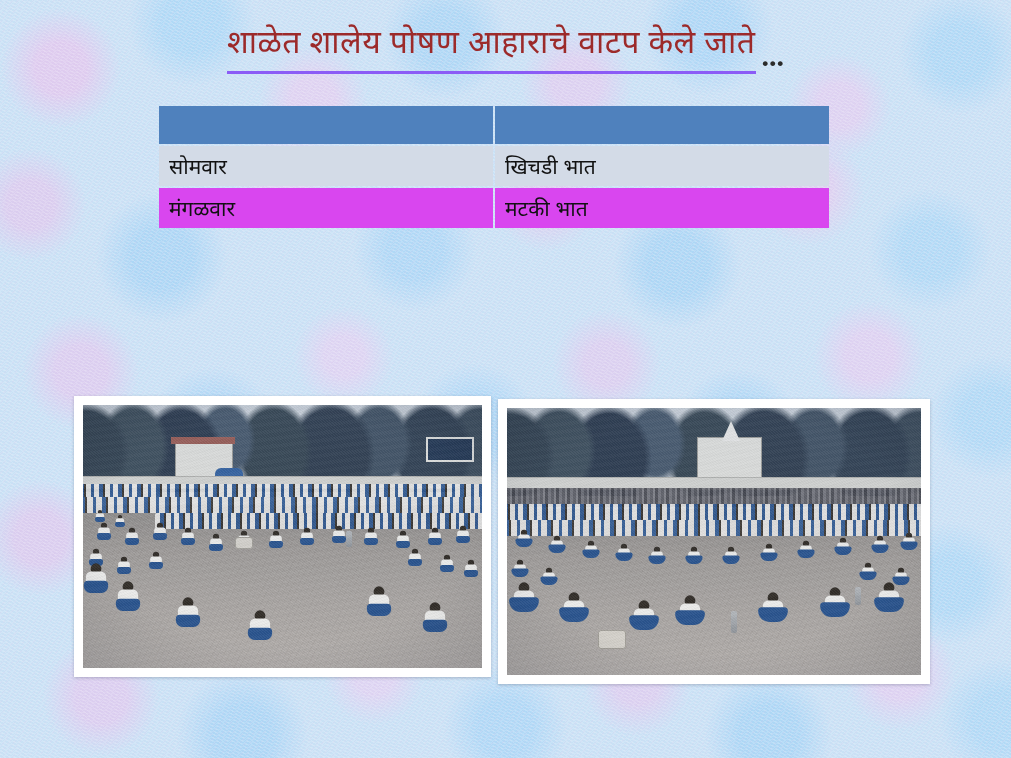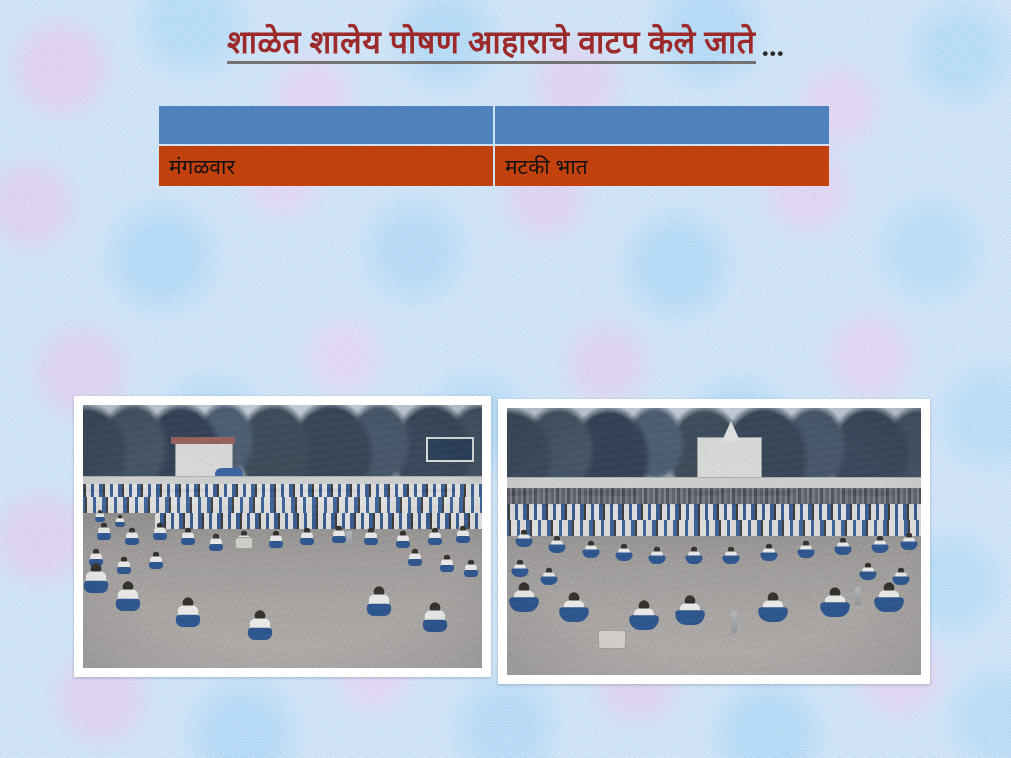--- a/index.html
+++ b/index.html
@@ -84,25 +84,25 @@
     position: absolute;
     left: 0;
     top: 26px;
     width: 1011px;
     text-align: center;
     line-height: 1;
   }
   #title-text {
     font-family: "Liberation Serif", "DejaVu Serif", serif;
     font-size: 32px;
-    font-weight: bold;
+    font-weight: normal;
     color: #9c2a2a;
     letter-spacing: .5px;
-    border-bottom: 3px solid #737373;
-    padding-bottom: 3px;
+    border-bottom: 3px solid #8b5cf6;
+    padding-bottom: 13px;
     display: inline-block;
   }
   #title-ellipsis {
     font-family: "Liberation Serif", "DejaVu Serif", serif;
     font-size: 30px;
     font-weight: bold;
     color: #2b2b2b;
     display: inline-block;
     vertical-align: bottom;
     padding-left: 6px;
@@ -135,21 +135,21 @@
   table#menu-table td {
     height: 36px;
     padding: 2px 0 2px 10px;
     font-family: "Liberation Sans", "DejaVu Sans", sans-serif;
     font-size: 21px;
     color: #111111;
     vertical-align: middle;
     white-space: nowrap;
   }
   tr.row-odd td  { background: #d3dbe7; }
-  tr.row-even td { background: #c2410c; }
+  tr.row-even td { background: #d946ef; }
 
   
   .photo-frame {
     position: absolute;
     background: #ffffff;
     padding: 9px;
     box-sizing: border-box;
     box-shadow: 0 1px 3px rgba(60,70,95,.30);
   }
   #photo-left-frame  { left: 74px;  top: 396px; width: 417px; height: 281px; }
@@ -328,20 +328,24 @@
 
   <div id="menu-table-wrap">
     <table id="menu-table">
       <thead>
         <tr>
           <th></th>
           <th></th>
         </tr>
       </thead>
       <tbody>
+        <tr class="row-odd">
+          <td>सोमवार</td>
+          <td>खिचडी भात</td>
+        </tr>
         <tr class="row-even">
           <td>मंगळवार</td>
           <td>मटकी भात</td>
         </tr>
       </tbody>
     </table>
   </div>
 
   <div class="photo-frame" id="photo-left-frame">
     <div class="photo" id="photo-left">

